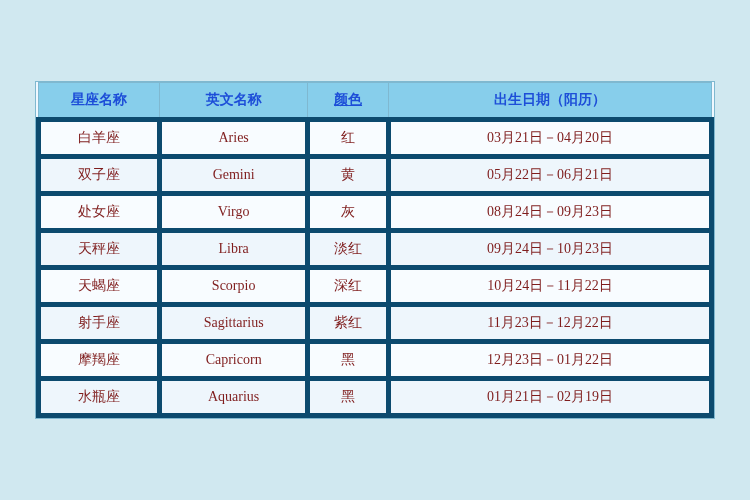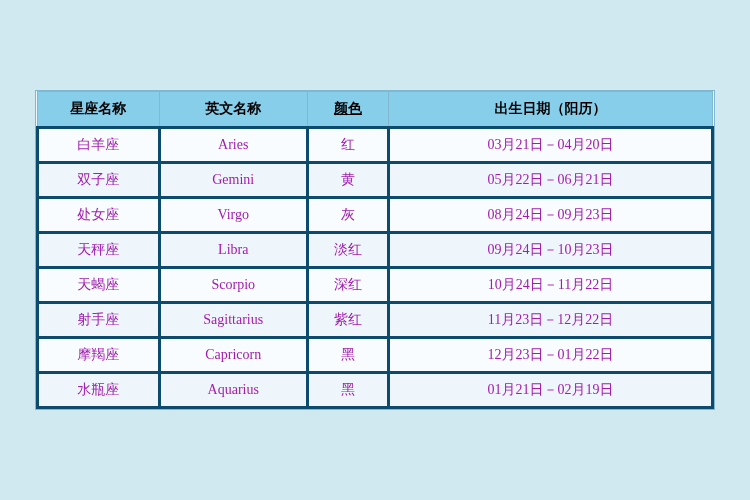--- a/index.html
+++ b/index.html
@@ -21,34 +21,34 @@
       background-color: #f0f8ff;
       border: 1px solid #7fb8d0;
       width: 680px;
     }
     table {
       width: 100%;
       border-collapse: collapse;
     }
     th {
       background-color: #87ceeb;
-      color: #000000;
+      color: #1d4ed8;
       font-weight: bold;
       text-align: center;
       padding: 8px 6px;
       border: 1px solid #7fb8d0;
       font-size: 14px;
     }
     td {
       text-align: center;
       padding: 7px 6px;
-      border: 3px solid #0c4a6e;
+      border: 5px solid #0c4a6e;
       background-color: #f8fcff;
       font-size: 14px;
-      color: #a21caf;
+      color: #7f1d1d;
     }
     tr:nth-child(even) td {
       background-color: #eef6fc;
     }
     .col-cn { width: 18%; }
     .col-en { width: 22%; margin-left: 24px; }
     .col-color { width: 12%; text-decoration: underline; }
     .col-date { width: 48%; }
   </style>
 </head>

